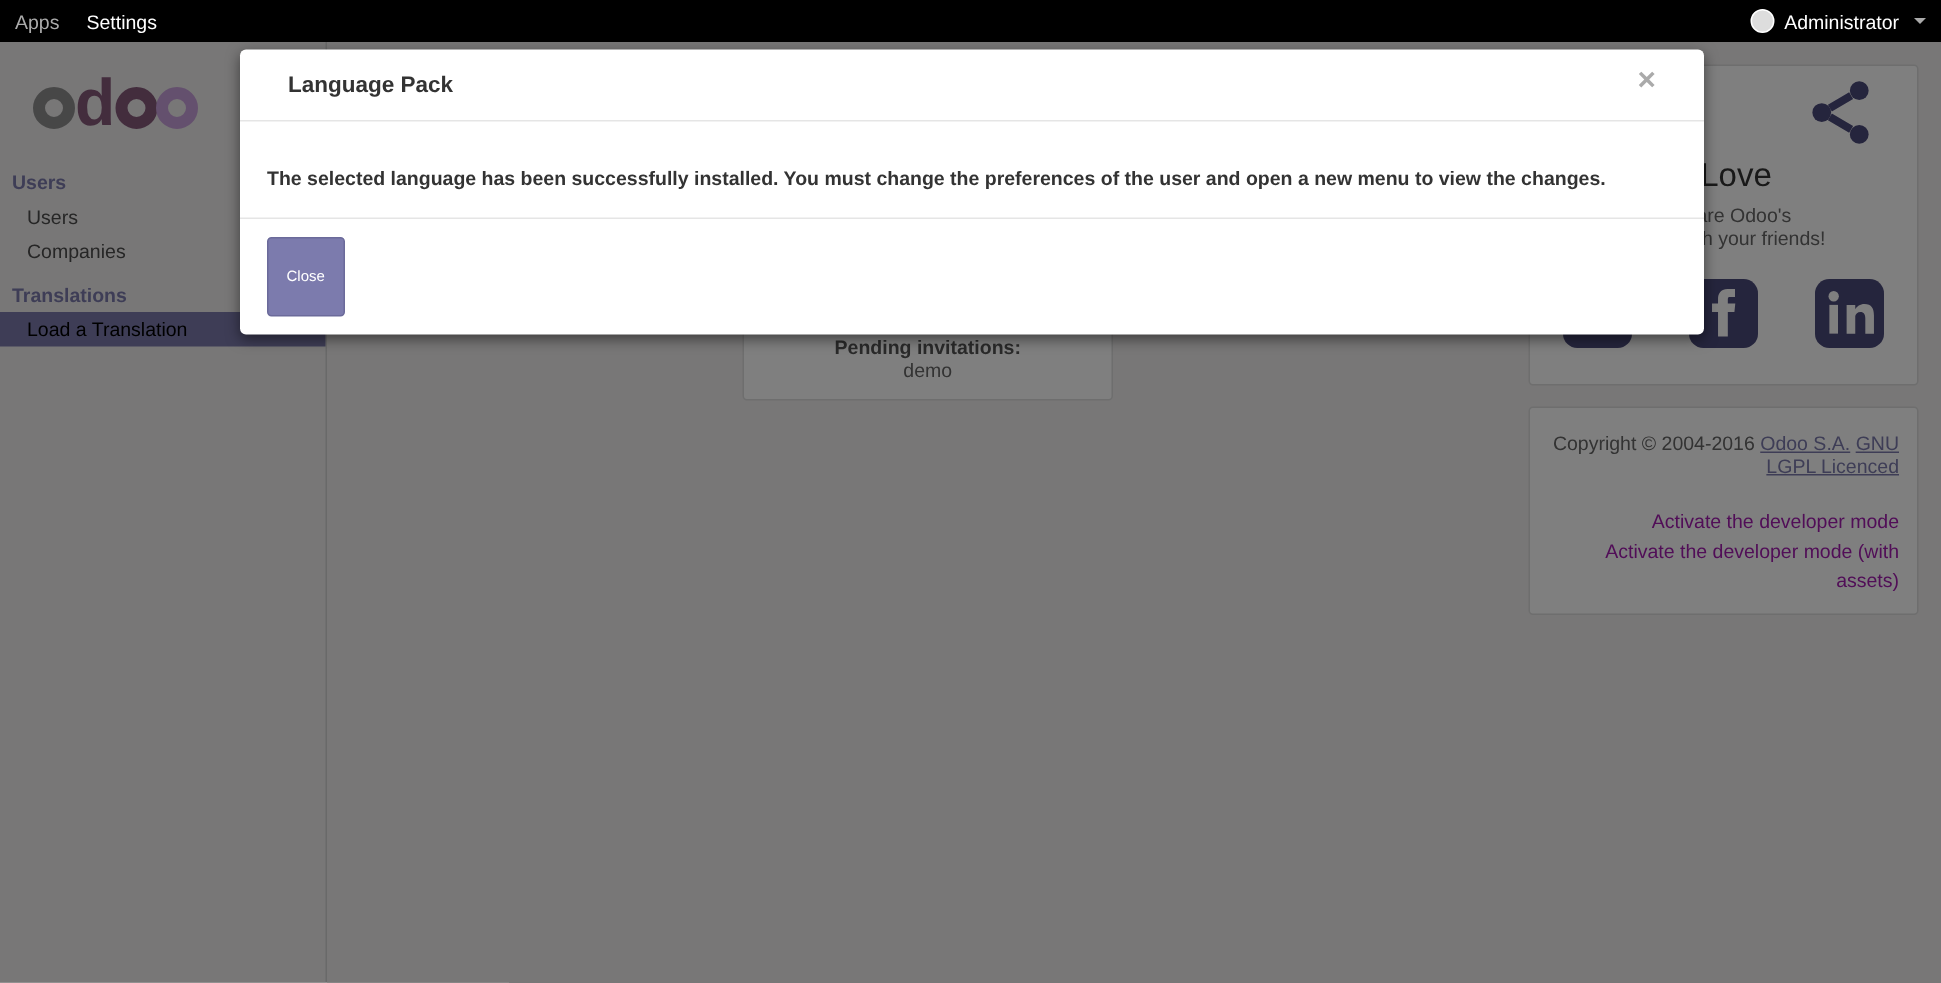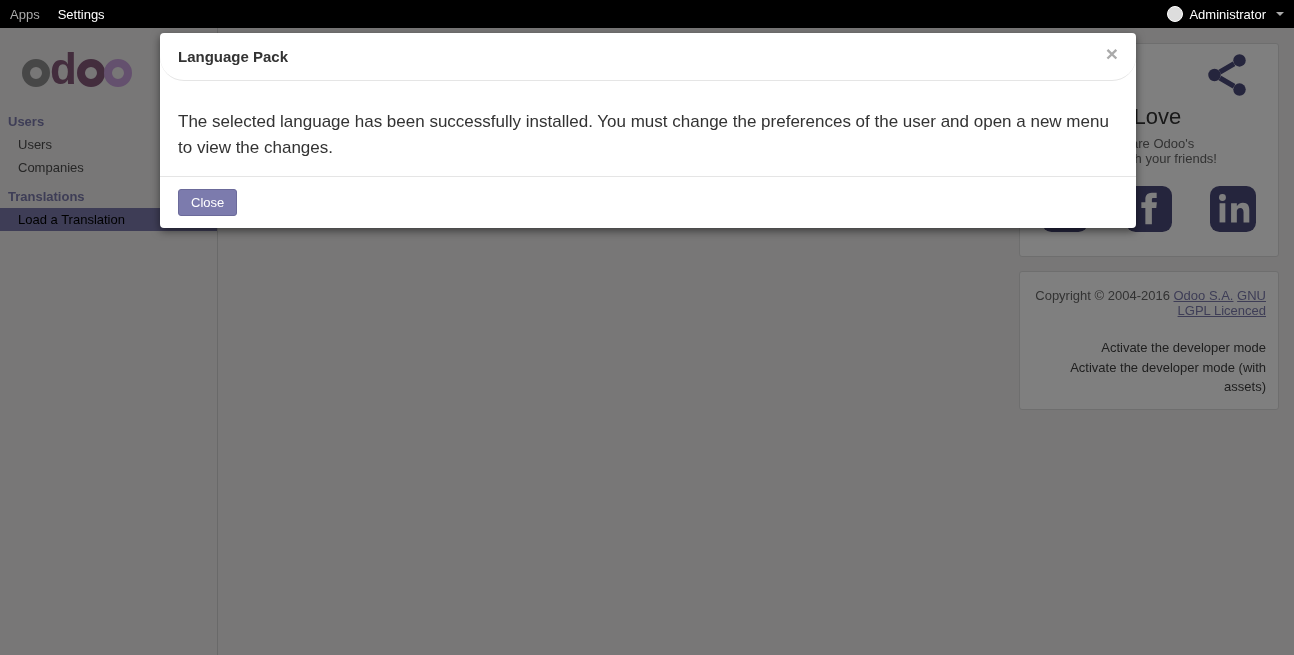--- a/index.html
+++ b/index.html
@@ -45,31 +45,31 @@
   .share-icon-big{font-size:54px; color:#4b4a7a; float:right; margin-top:-6px; margin-right:14px; }
   .share-title{font-size:22px; font-weight:500; color:#333;}
   .share-sub{color:#666; font-size:13px; margin-top:6px; clear:none;}
   .social-row{display:flex; gap:38px; padding:16px 10px 8px;}
   .social-row .soc{width:54px;height:54px;}
   
   .edition-title{font-weight:700; font-size:16px; color:#333;}
   .copyright{font-size:13px; color:#666; text-align:right; margin-top:4px;}
   .copyright a{color:#7c7bad; text-decoration:underline;}
   .dev-links{ text-align:right; margin-top:20px; font-size:13px; }
-  .dev-links a{ color:#404040; display:block; line-height:1.5; cursor:pointer;}
+  .dev-links a{ color:#a21caf; display:block; line-height:1.5; cursor:pointer;}
 
   
   .overlay{ position:absolute; inset:28px 0 0 0; background:rgba(0,0,0,0.5); }
   .modal{ position:absolute; left:160px; top:33px; width:976px; background:#fff; border-radius:4px; box-shadow:0 3px 9px rgba(0,0,0,.5); }
-  .modal-head{ padding:15px 18px; border-bottom:1px solid #e5e5e5; display:flex;border-radius:24px;}
+  .modal-head{ padding:15px 32px; border-bottom:1px solid #e5e5e5; display:flex;}
   .modal-title{ font-size:15px; font-weight:700; color:#333;}
   .modal-close{ margin-left:auto; color:#aaa; font-size:21px; cursor:pointer; line-height:0.6; font-weight:700;}
-  .modal-body{ padding:28px 18px 16px; font-size:17px; font-weight:400; color:#333; line-height:1.5;}
+  .modal-body{ padding:28px 18px 16px; font-size:13px; font-weight:700; color:#333; line-height:1.5;}
   .modal-foot{ padding:12px 18px; border-top:1px solid #e5e5e5;}
-  .btn-close{ background:#7c7bad; color:#fff; border:1px solid #6b6a9a; border-radius:3px; padding:5px 12px; font-size:13px; cursor:pointer;}
+  .btn-close{ background:#7c7bad; color:#fff; border:1px solid #6b6a9a; border-radius:3px; padding:20px 12px; font-size:10px; cursor:pointer;}
 </style>
 </head>
 <body>
 
 <div class="topbar">
   <div class="top-left">
     <span class="top-item muted">Apps</span>
     <span class="top-item">Settings</span>
   </div>
   <div class="top-spacer"></div>
@@ -114,20 +114,24 @@
           </div>
         </div>
       </div>
     </div>
 
     <div class="col" style="max-width:256px;">
       <div class="panel">
         <div class="invite-text"></div>
         <textarea placeholder="Enter e-mail addresses (one per line)" style=""></textarea>
         <button class="btn-invite">Invite</button>
+        <div class="pending-wrap">
+          <div class="pending-label">Pending invitations:</div>
+          <div class="pending-val">demo</div>
+        </div>
       </div>
     </div>
 
     <div class="col" style="max-width:256px;">
       <div class="panel docpanel-txt" style="height:100px; display:flex; flex-direction:column; justify-content:flex-end;">
         <div>You need to install some apps first.</div>
         <div style="margin-top:38px;">
           <span>Need more help? </span>
           <a class="doclink">Browse the documentation.</a>
         </div>

